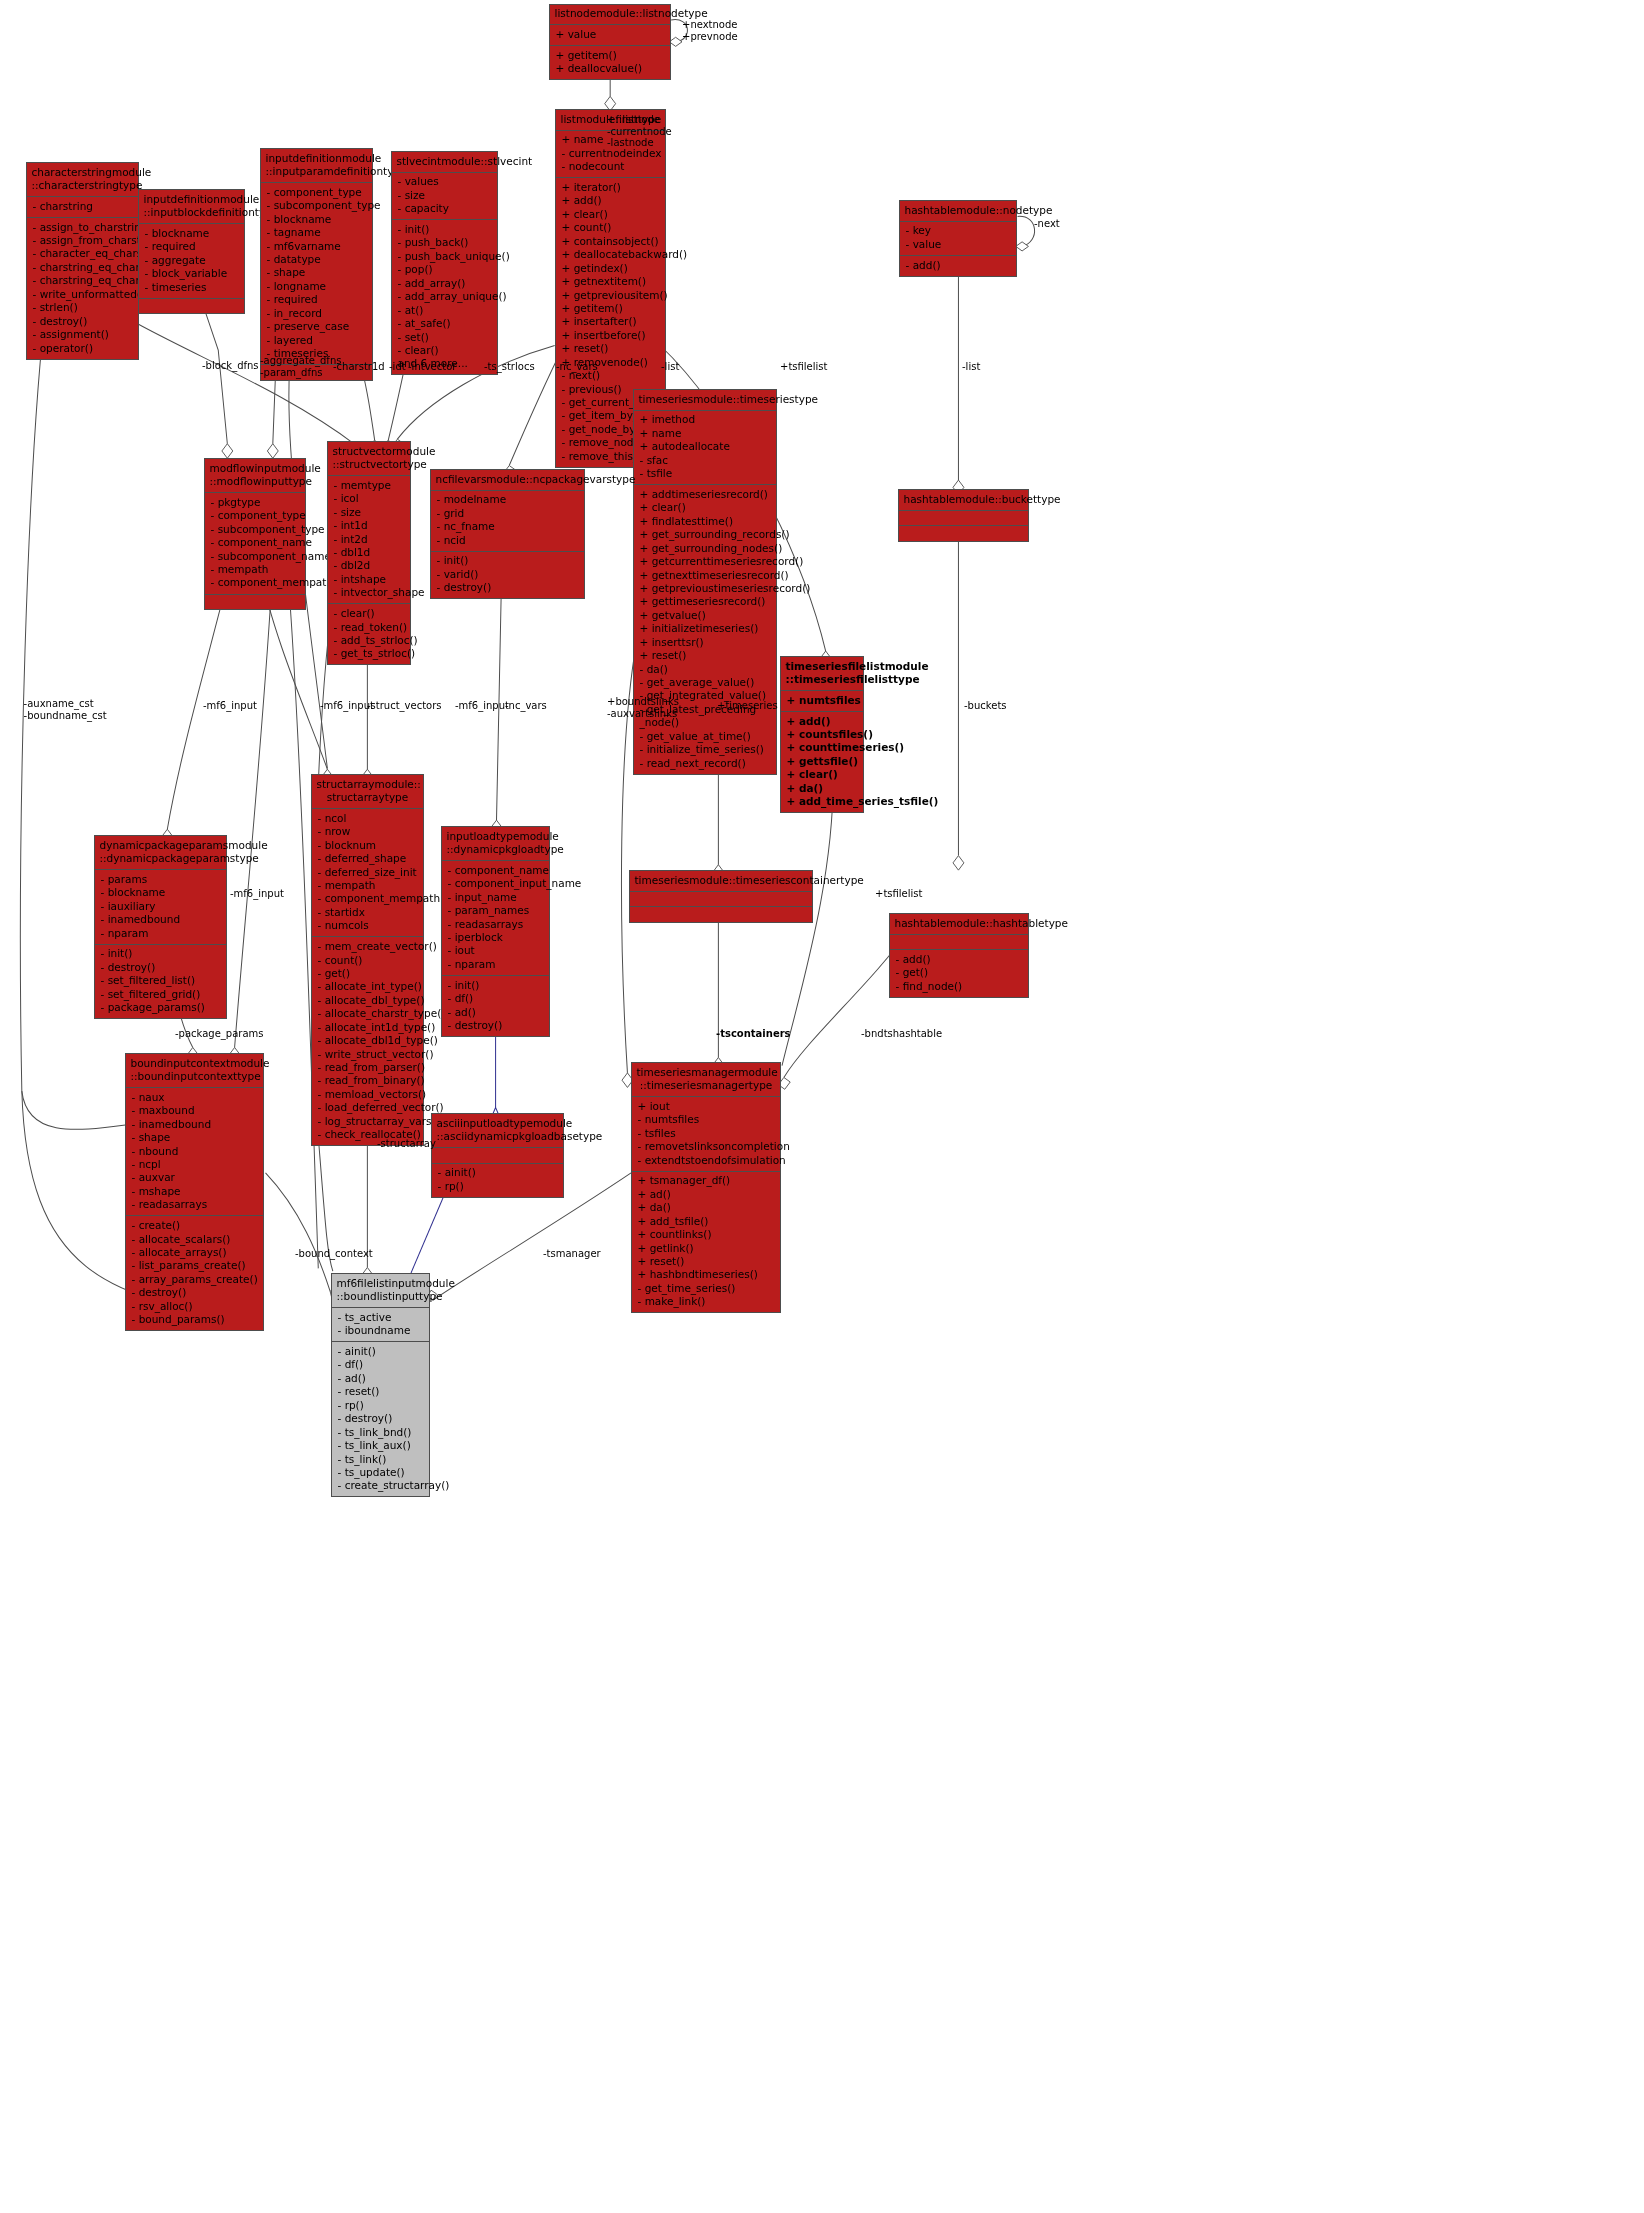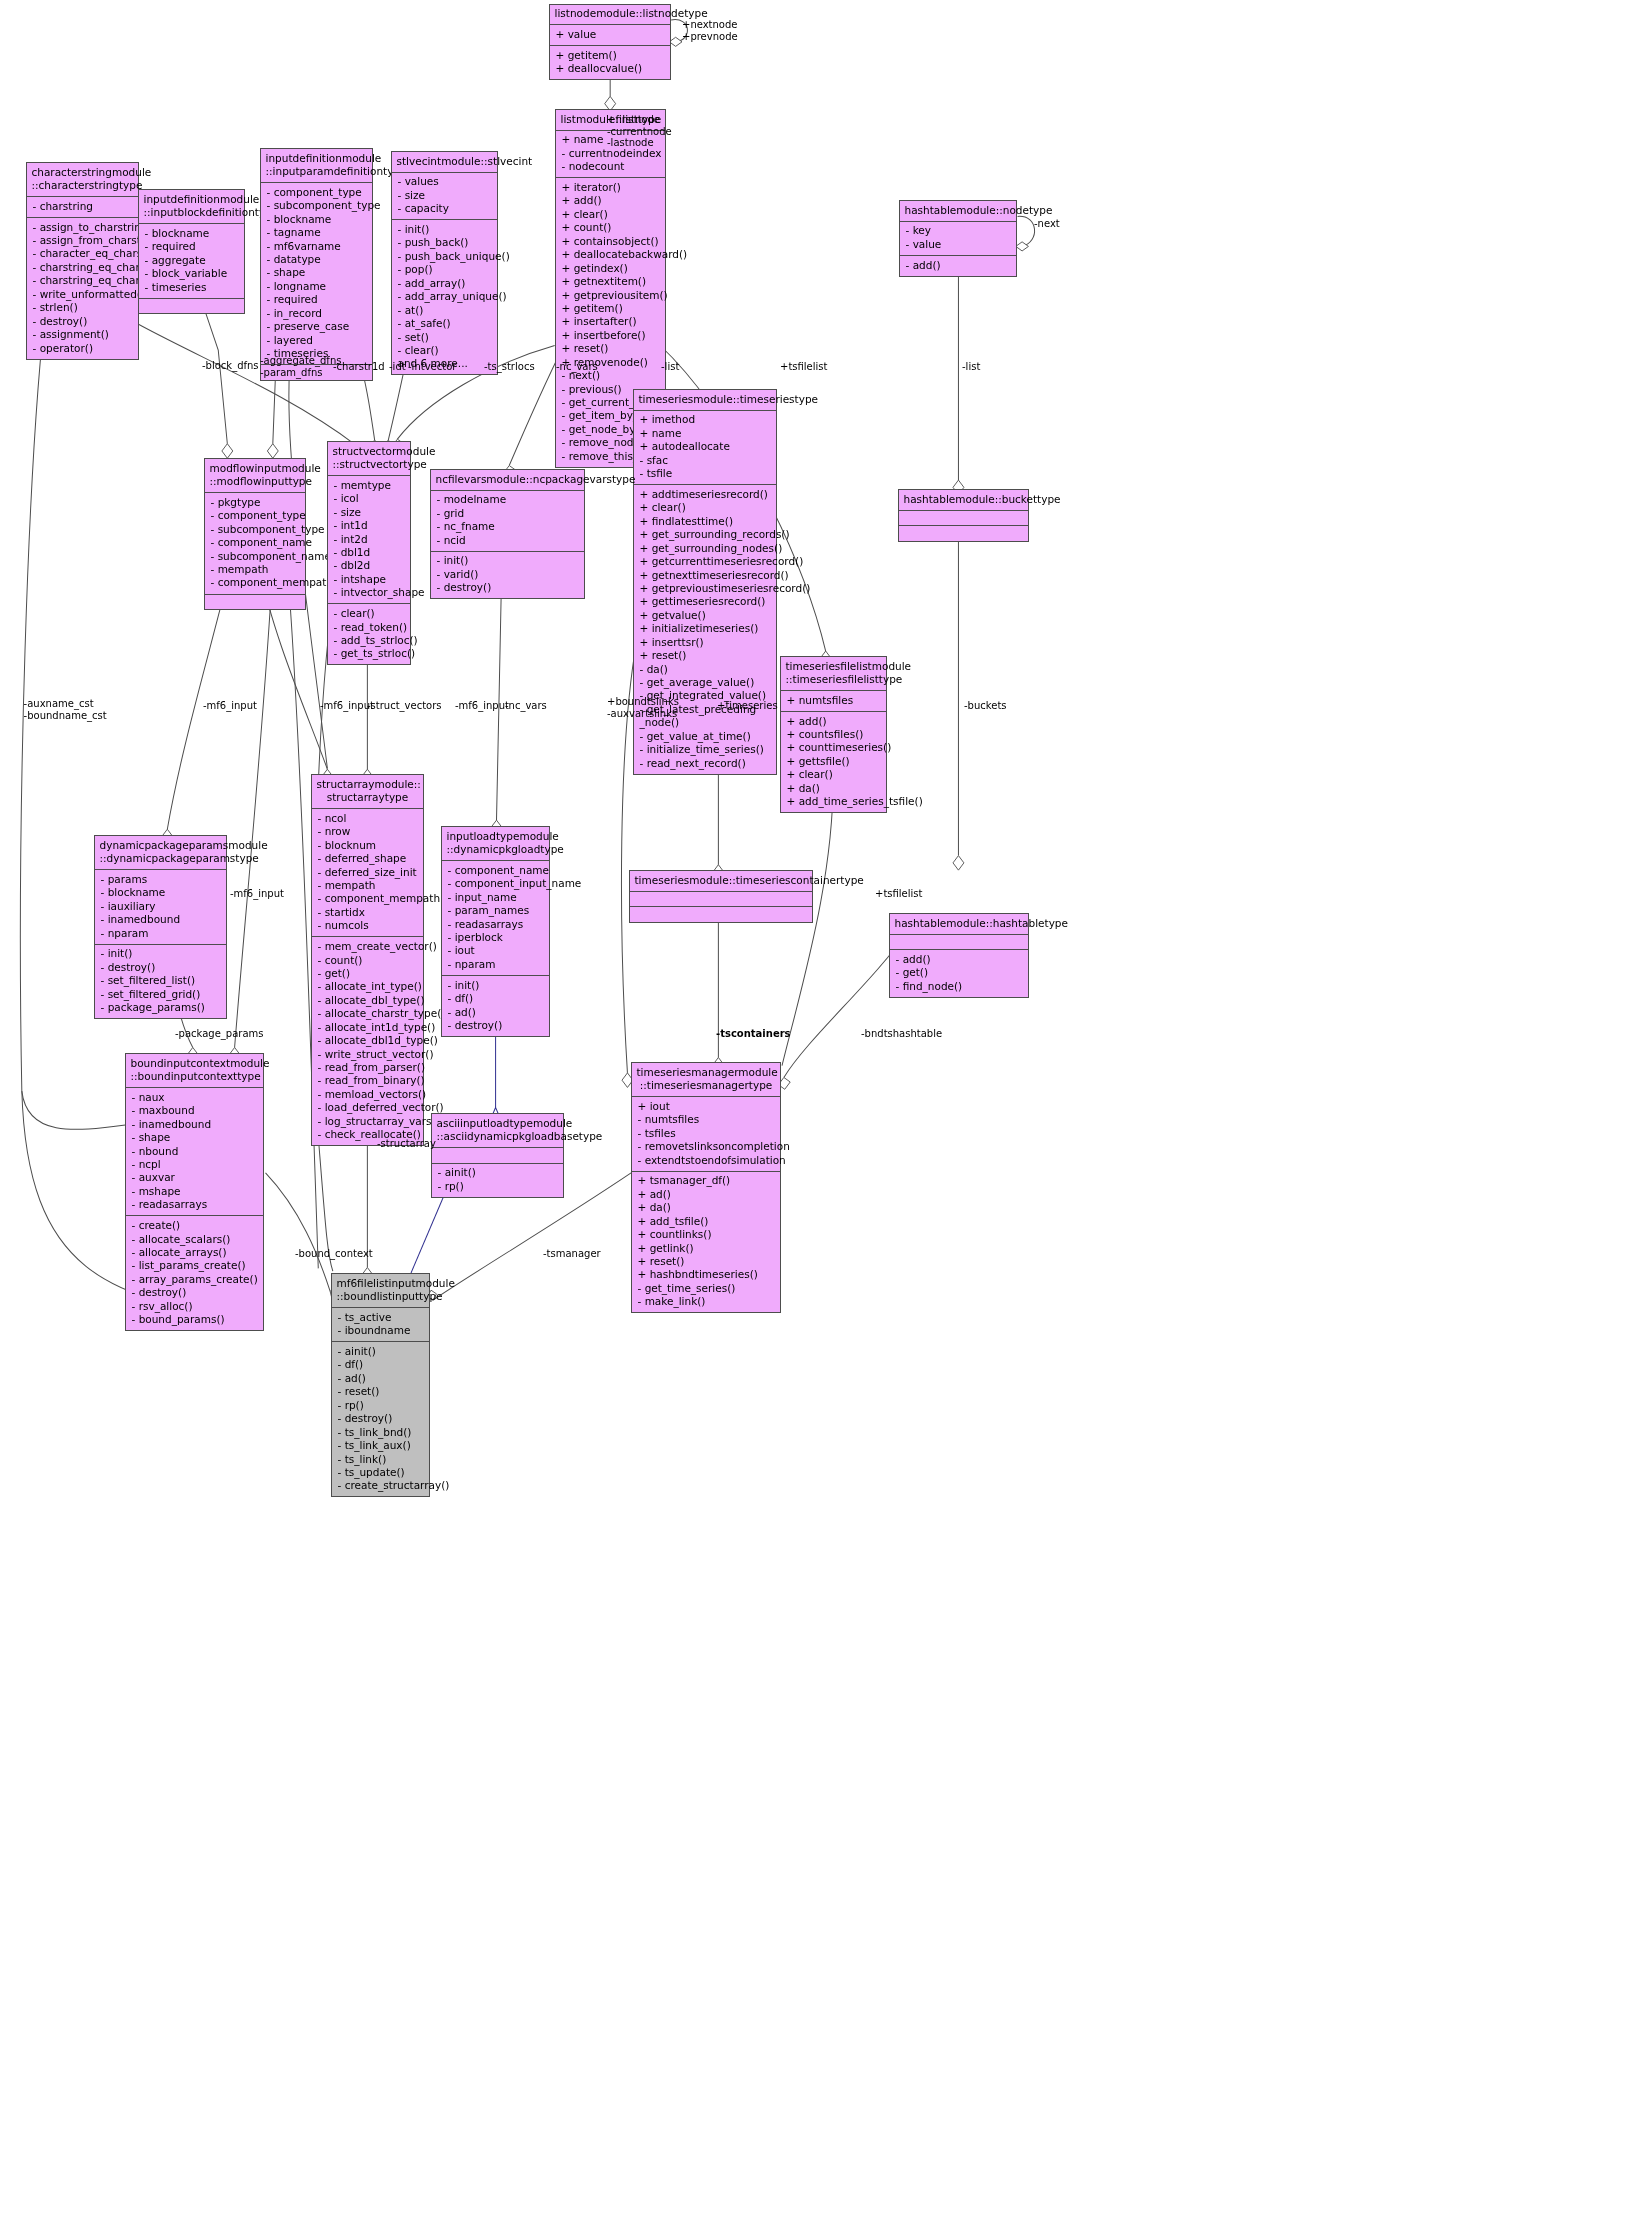--- a/index.html
+++ b/index.html
@@ -21,21 +21,21 @@
     left: 0;
     top: 0;
     width: 1645px;
     height: 2214px;
     pointer-events: none;
   }
   .uml-class {
     position: absolute;
     box-sizing: border-box;
     border: 0.9px solid #4d4d4d;
-    background: #f0abfc;
+    background: #b91c1c;
     color: #000000;
     font-size: 10.5px;
     line-height: 1.28;
     z-index: 5;
   }
   .uml-class.highlight {
     background: #bfbfbf;
   }
   .uml-title {
     text-align: center;
@@ -380,21 +380,21 @@
           <div class="uml-row">- grid</div>
           <div class="uml-row">- nc_fname</div>
           <div class="uml-row">- ncid</div>
         </div>
         <div class="uml-ops">
           <div class="uml-row">- init()</div>
           <div class="uml-row">- varid()</div>
           <div class="uml-row">- destroy()</div>
         </div>
       </div>
-      <div class="uml-class" style="left: 780px; top: 656px; width: 107px;">
+      <div class="uml-class" style="left: 780px; top: 656px; width: 84px; font-weight: bold;">
         <div class="uml-title">timeseriesfilelistmodule
 ::timeseriesfilelisttype</div>
         <div class="uml-attrs">
           <div class="uml-row">+ numtsfiles</div>
         </div>
         <div class="uml-ops">
           <div class="uml-row">+ add()</div>
           <div class="uml-row">+ countsfiles()</div>
           <div class="uml-row">+ counttimeseries()</div>
           <div class="uml-row">+ gettsfile()</div>

